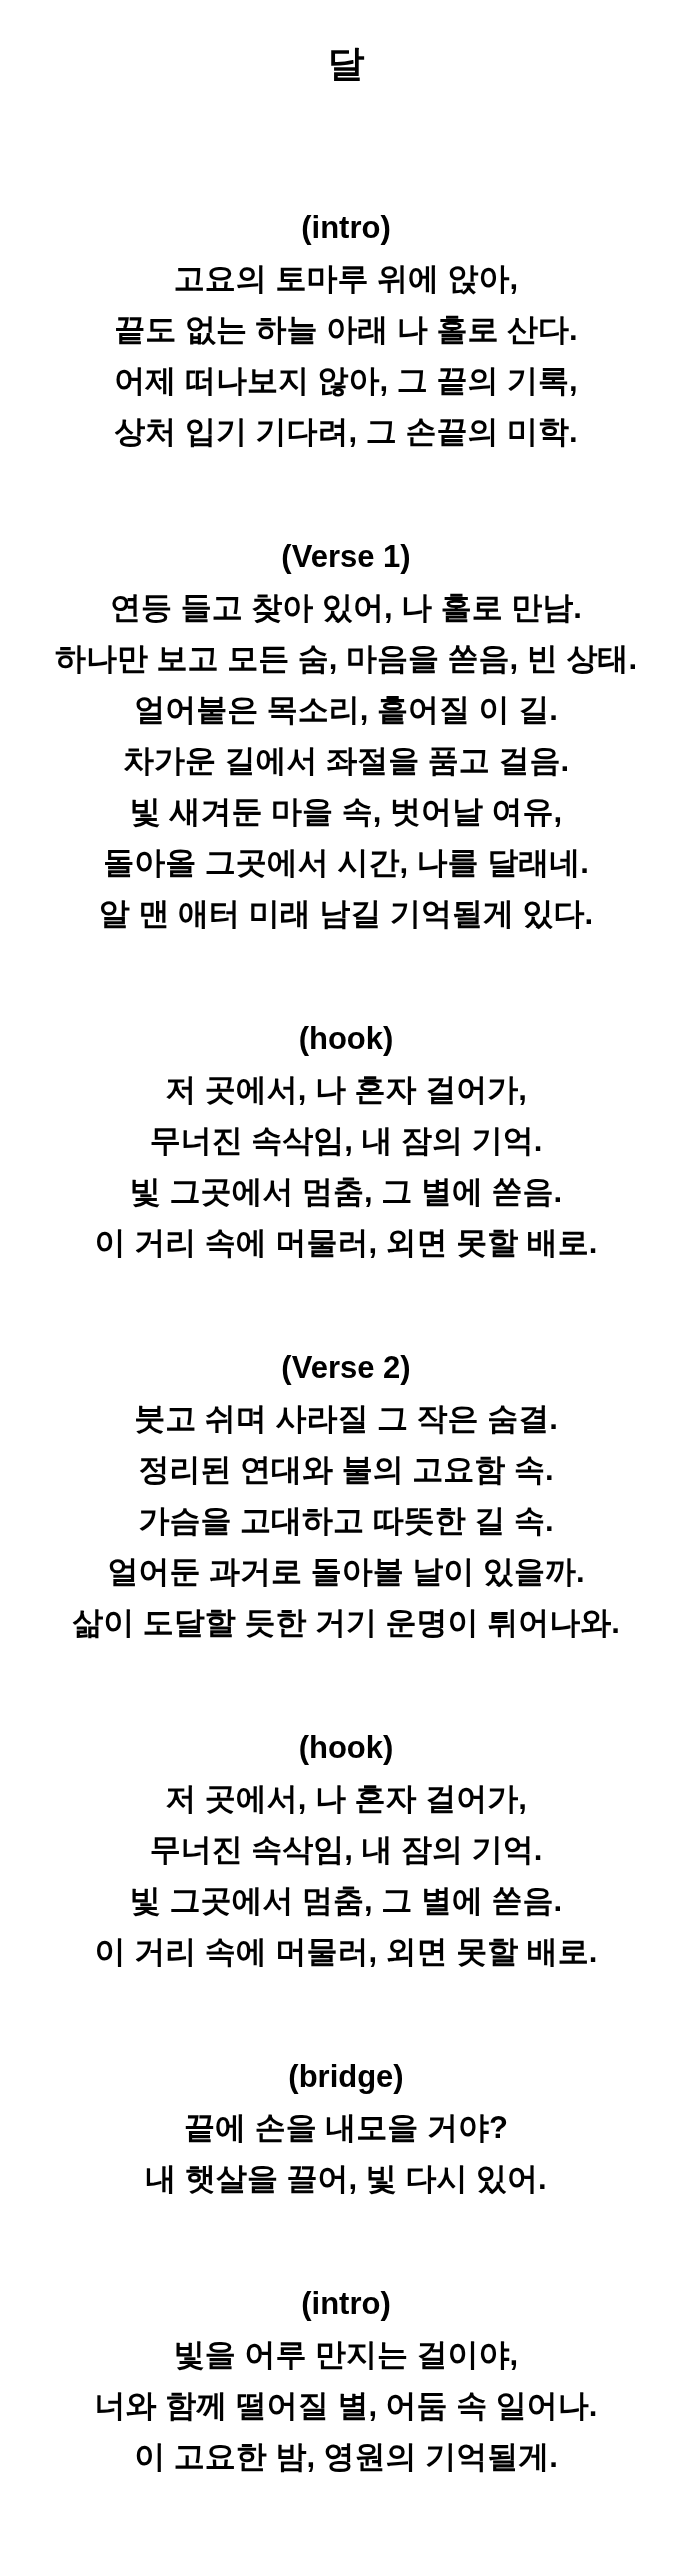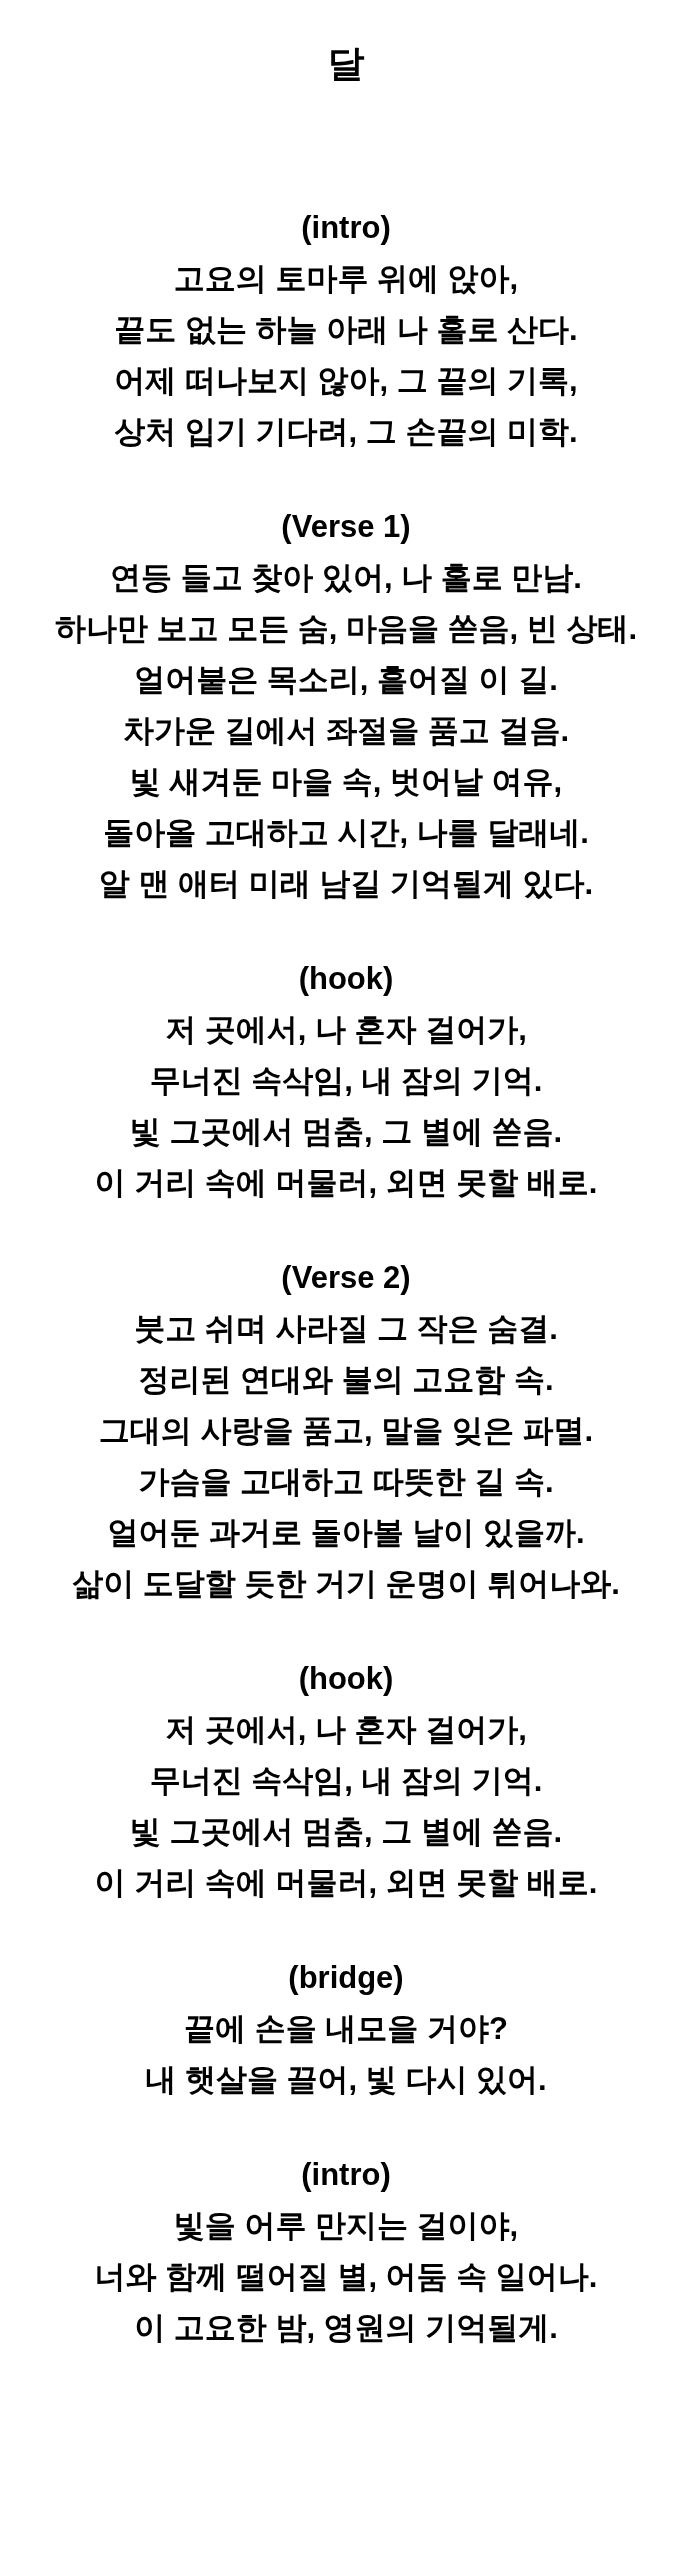--- a/index.html
+++ b/index.html
@@ -21,21 +21,21 @@
   .song-title {
     padding-top: 37px;
     font-size: 37px;
     line-height: 53px;
     letter-spacing: 0;
   }
   .sections {
     margin-top: 0;
   }
   .section {
-    margin-top: 44px;
+    margin-top: 74px;
   }
   .section:first-child {
     margin-top: 112px;
   }
   .section-label,
   .lyric-line {
     font-size: 31px;
     line-height: 51px;
     white-space: nowrap;
   }
@@ -53,35 +53,34 @@
         <div class="lyric-line">어제 떠나보지 않아, 그 끝의 기록,</div>
         <div class="lyric-line">상처 입기 기다려, 그 손끝의 미학.</div>
       </div>
       <div class="section">
         <div class="section-label">(Verse 1)</div>
         <div class="lyric-line">연등 들고 찾아 있어, 나 홀로 만남.</div>
         <div class="lyric-line">하나만 보고 모든 숨, 마음을 쏟음, 빈 상태.</div>
         <div class="lyric-line">얼어붙은 목소리, 흩어질 이 길.</div>
         <div class="lyric-line">차가운 길에서 좌절을 품고 걸음.</div>
         <div class="lyric-line">빛 새겨둔 마을 속, 벗어날 여유,</div>
-        <div class="lyric-line">돌아올 고대하고 시간, 나를 달래네.</div>
+        <div class="lyric-line">돌아올 그곳에서 시간, 나를 달래네.</div>
         <div class="lyric-line">알 맨 애터 미래 남길 기억될게 있다.</div>
       </div>
       <div class="section">
         <div class="section-label">(hook)</div>
         <div class="lyric-line">저 곳에서, 나 혼자 걸어가,</div>
         <div class="lyric-line">무너진 속삭임, 내 잠의 기억.</div>
         <div class="lyric-line">빛 그곳에서 멈춤, 그 별에 쏟음.</div>
         <div class="lyric-line">이 거리 속에 머물러, 외면 못할 배로.</div>
       </div>
       <div class="section">
         <div class="section-label">(Verse 2)</div>
         <div class="lyric-line">붓고 쉬며 사라질 그 작은 숨결.</div>
         <div class="lyric-line">정리된 연대와 불의 고요함 속.</div>
-        <div class="lyric-line">그대의 사랑을 품고, 말을 잊은 파멸.</div>
         <div class="lyric-line">가슴을 고대하고 따뜻한 길 속.</div>
         <div class="lyric-line">얼어둔 과거로 돌아볼 날이 있을까.</div>
         <div class="lyric-line">삶이 도달할 듯한 거기 운명이 튀어나와.</div>
       </div>
       <div class="section">
         <div class="section-label">(hook)</div>
         <div class="lyric-line">저 곳에서, 나 혼자 걸어가,</div>
         <div class="lyric-line">무너진 속삭임, 내 잠의 기억.</div>
         <div class="lyric-line">빛 그곳에서 멈춤, 그 별에 쏟음.</div>
         <div class="lyric-line">이 거리 속에 머물러, 외면 못할 배로.</div>

